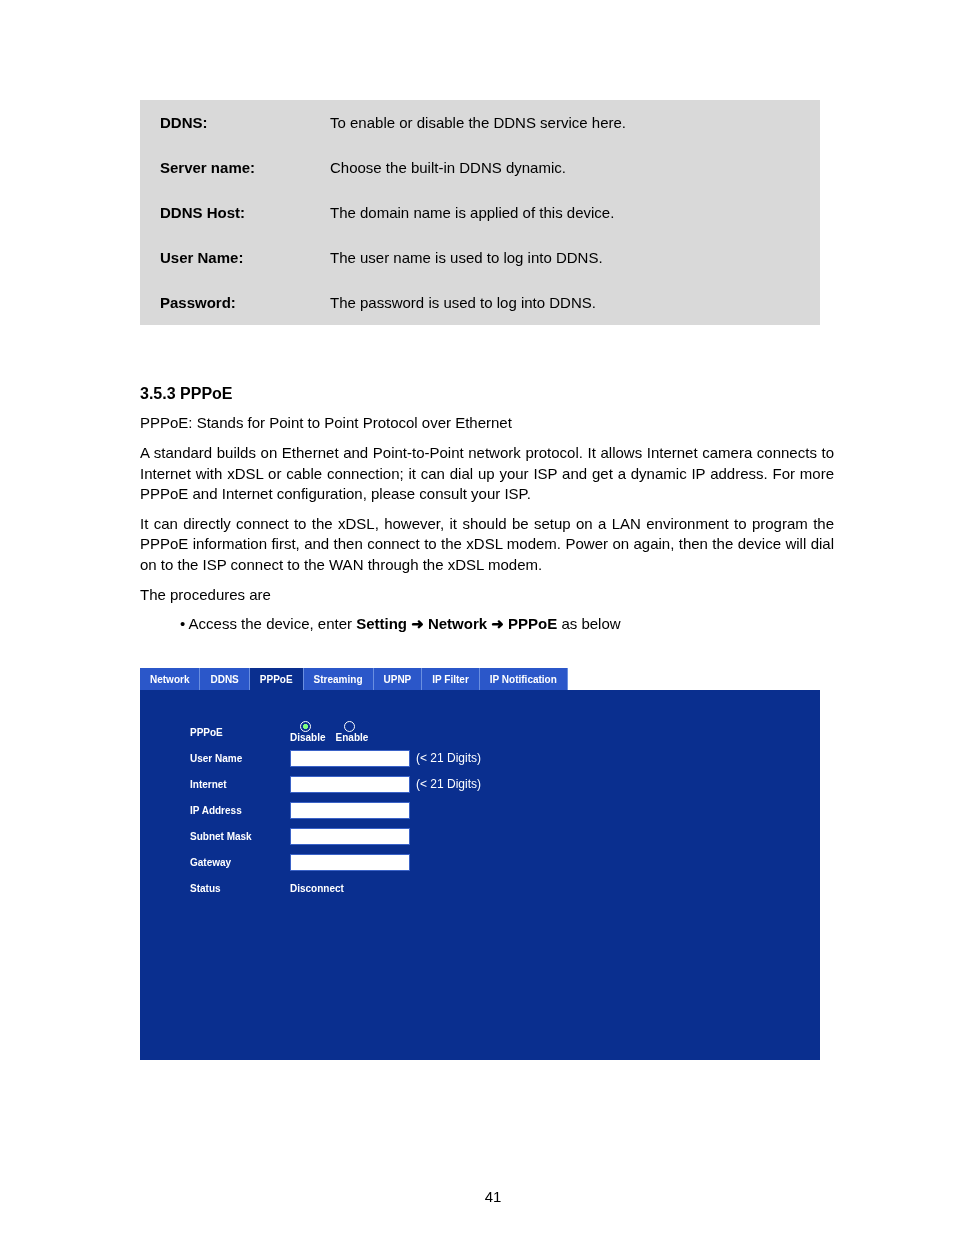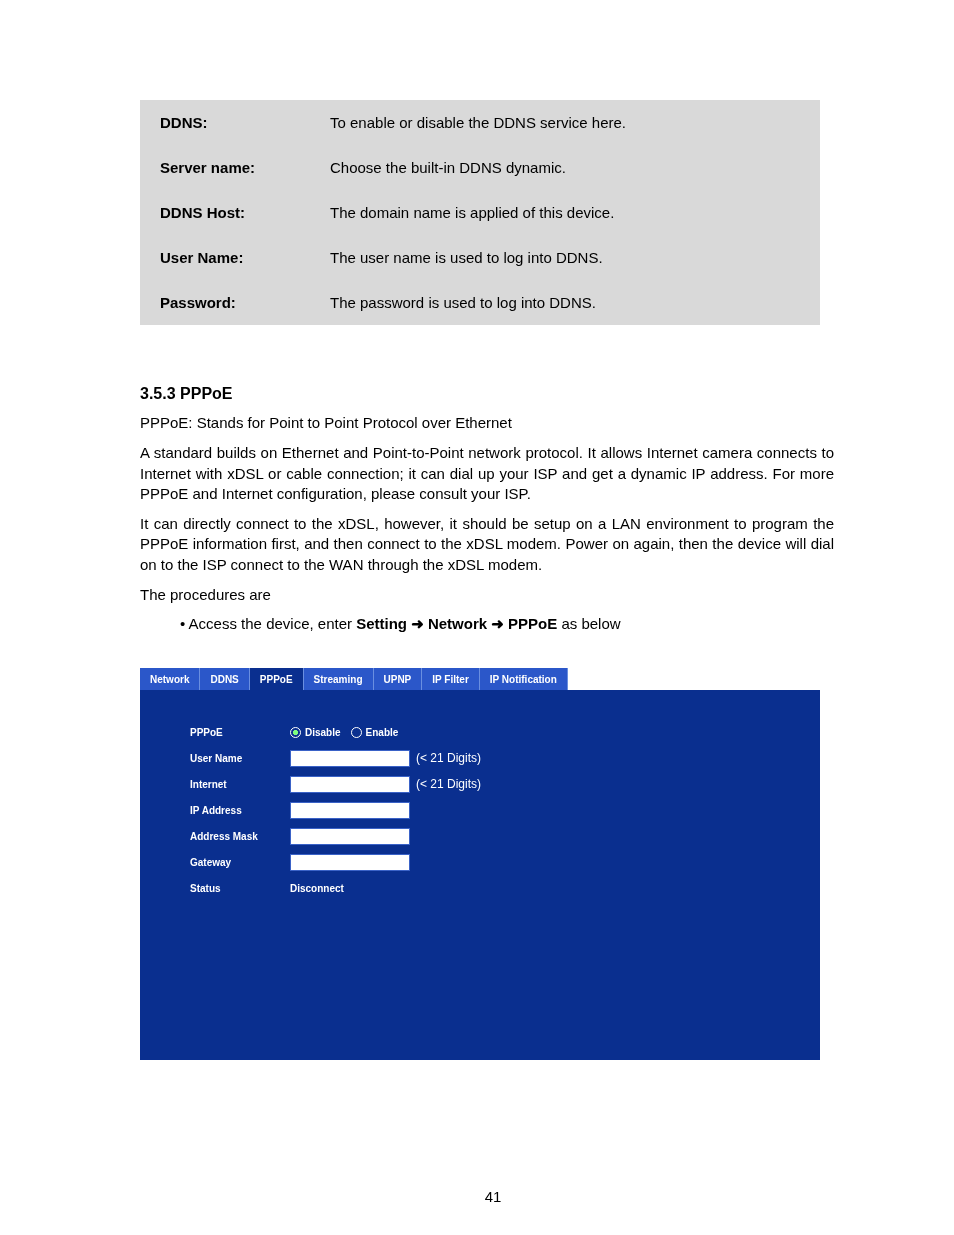--- a/index.html
+++ b/index.html
@@ -14,21 +14,21 @@
   .arrow{font-weight:bold;}
   .shot{width:680px;margin-top:35px;}
   .tabs{display:flex;height:22px;font-size:10px;font-weight:bold;color:#fff;}
   .tab{background:#2b57c9;border-right:1px solid #6a8fe0;display:flex;align-items:center;justify-content:center;padding:0 10px;cursor:pointer;}
   .tab.active{background:#0a2f8f;}
   .panel{background:#0a2f8f;height:370px;padding:30px 0 0 50px;color:#fff;font-size:10px;font-weight:bold;box-sizing:border-box;}
   .row{display:flex;align-items:center;height:24px;margin-bottom:2px;}
   .row .lbl{width:100px;}
   .row input[type=text]{width:118px;height:15px;border:1px solid #3a62c7;background:#fff;padding:0;}
   .hint{font-size:12px;font-weight:normal;margin-left:6px;}
-  .radio{display:inline-flex;align-items:center;margin-right:10px;}
+  .radio{display:inline-flex;align-items:center;margin-right:10px;flex-direction:column;}
   .dot{width:9px;height:9px;border-radius:50%;border:1px solid #fff;margin-right:4px;display:inline-block;}
   .dot.sel{background:radial-gradient(circle,#7fff7f 40%,#0a2f8f 45%);}
   .dot.un{background:radial-gradient(circle,#0a2f8f 40%,#0a2f8f 45%);}
   .pgnum{position:absolute;bottom:30px;left:0;width:100%;text-align:center;font-size:15px;padding-left:16px;}
 </style>
 </head>
 <body>
 
 <div class="page">
 
@@ -98,21 +98,21 @@
       <div class="row">
         <span class="lbl">Internet</span>
         <input type="text" style="">
         <span class="hint">(&lt; 21 Digits)</span>
       </div>
       <div class="row">
         <span class="lbl">IP Address</span>
         <input type="text" style="">
       </div>
       <div class="row">
-        <span class="lbl">Address Mask</span>
+        <span class="lbl">Subnet Mask</span>
         <input type="text" style="">
       </div>
       <div class="row">
         <span class="lbl">Gateway</span>
         <input type="text" style="">
       </div>
       <div class="row">
         <span class="lbl">Status</span>
         <span>Disconnect</span>
       </div>

